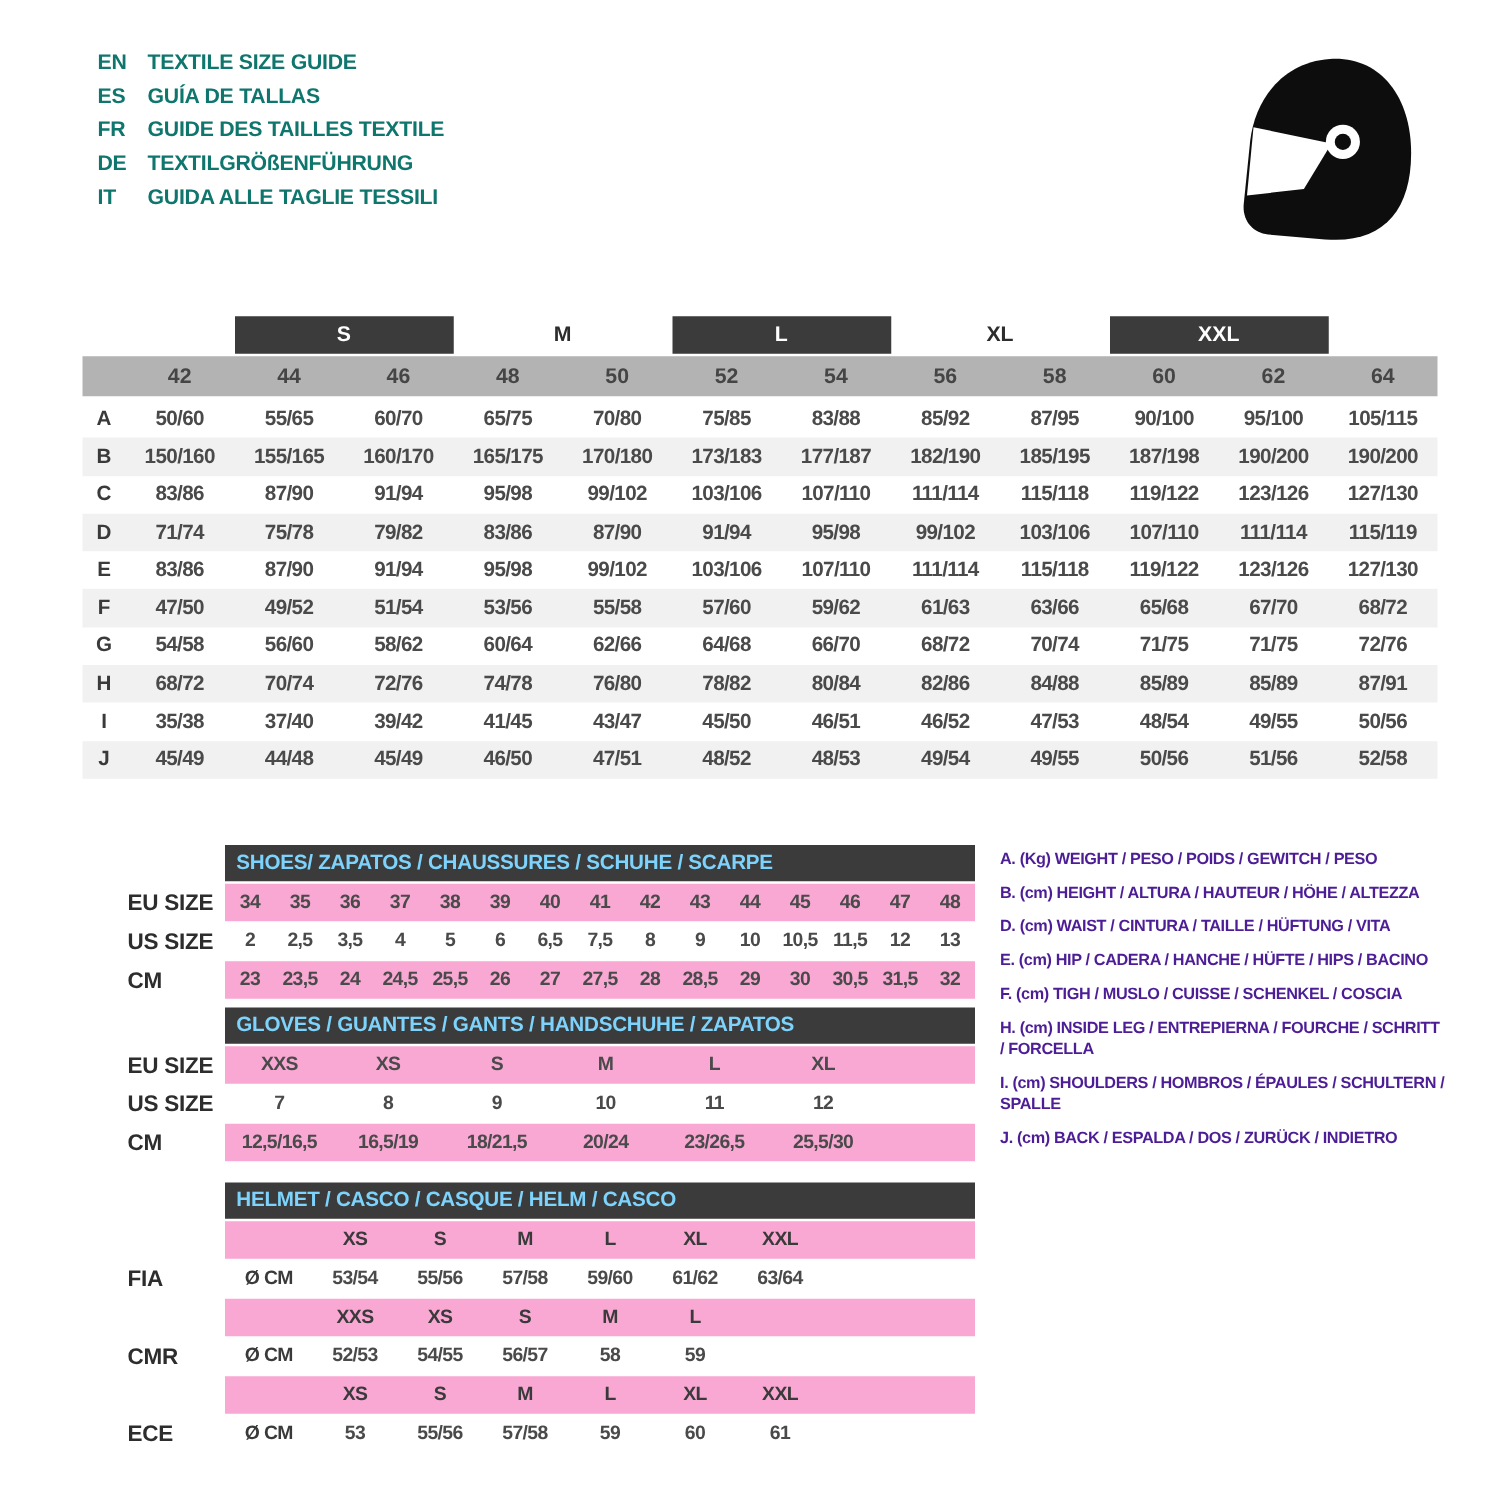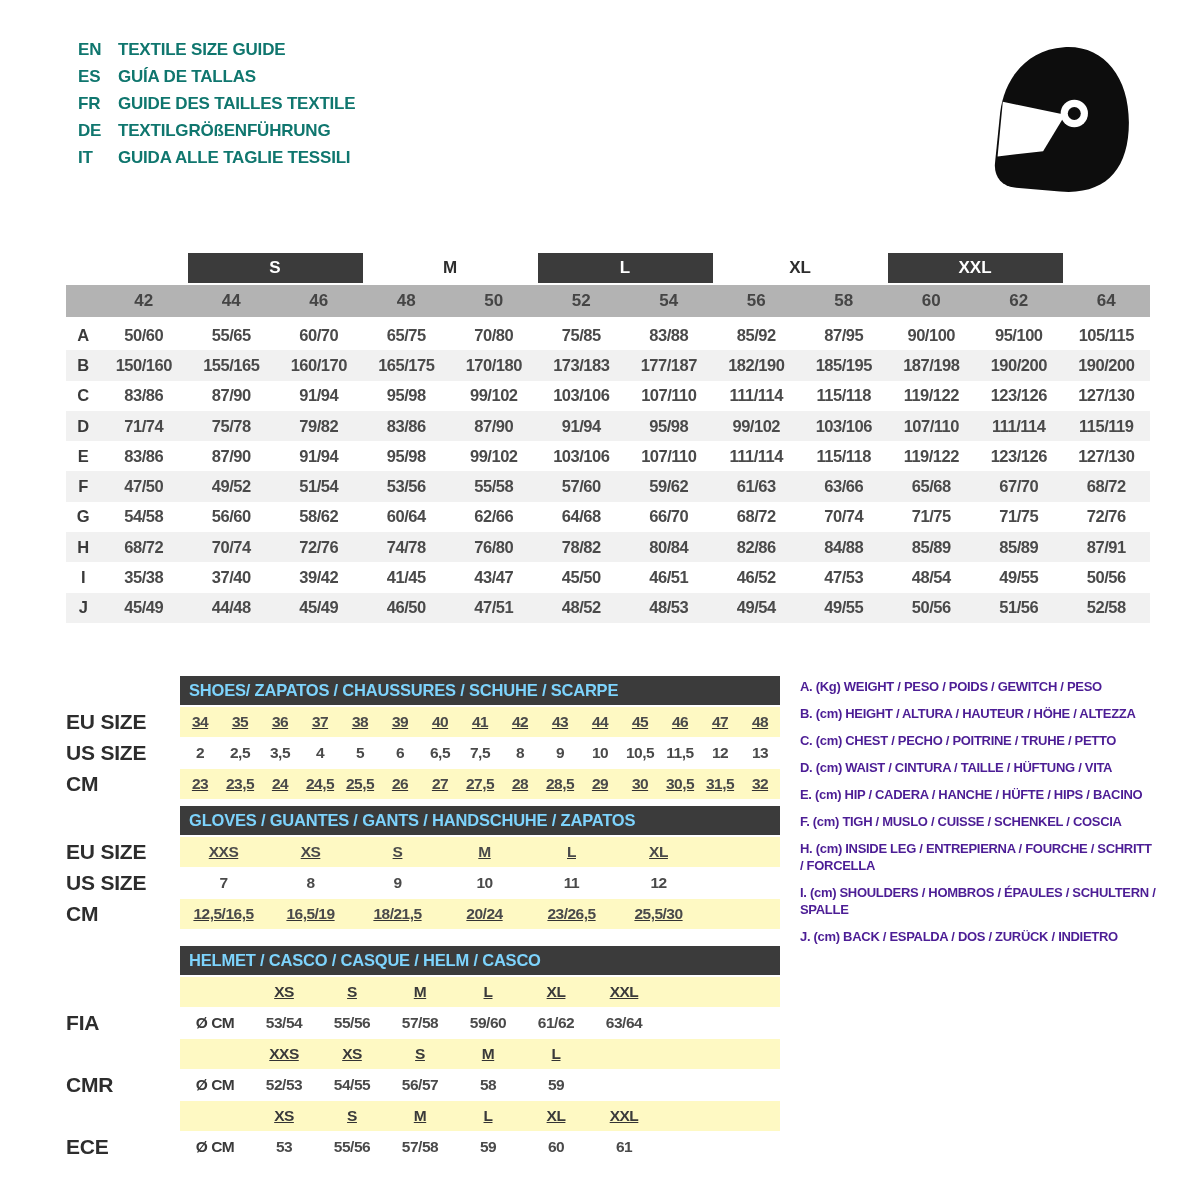--- a/index.html
+++ b/index.html
@@ -30,23 +30,23 @@
 
   
   .sub-table{position:absolute;left:66px;width:714px;}
   .shoes-table{top:676px;}
   .gloves-table{top:806px;}
   .helmet-table{top:946px;text-align:right;}
   .bar{margin-left:114px;width:600px;height:29px;background:#3b3b3b;color:#7dd3fc;
        display:flex;align-items:center;box-sizing:border-box;padding-left:9px;
        font-size:16.5px;letter-spacing:-0.2px;white-space:nowrap;margin-bottom:2px;}
   .sub-row{display:grid;grid-template-columns:114px 600px;height:30px;margin-bottom:1px;}
-  .sub-label{display:flex;align-items:center;font-size:21px;color:#2d2d2d;letter-spacing:-0.2px;}
+  .sub-label{display:flex;align-items:center;font-size:18px;color:#2d2d2d;letter-spacing:-0.2px;margin-left:36px;}
   .sub-vals{display:grid;height:100%;}
-  .sub-vals.striped{background:#fef9c3;text-decoration:underline;}
+  .sub-vals.striped{background:#f9a8d4;}
   .cols15{grid-template-columns:repeat(15,40px);}
   .cols6{grid-template-columns:repeat(6,87px);}
   .colsHelmet{grid-template-columns:70px repeat(6,68px) 1fr;}
   .v-cell{display:flex;align-items:center;justify-content:center;font-size:15.5px;color:#4a4a4a;letter-spacing:-0.5px;white-space:nowrap;}
   .v-cell.unit{color:#3a3a3a;}
 
   
   .legend{position:absolute;left:800px;top:678px;width:358px;}
   .legend-item{font-size:13px;line-height:17px;margin-bottom:10px;color:#4c1d95;letter-spacing:-0.3px;}
 </style>
@@ -449,21 +449,20 @@
             <div class="v-cell">61</div>
             <div class="v-cell"></div>
           </div>
         </div>
       </div>
   </div>
 
   <div class="legend" id="legend">
       <div class="legend-item">A. (Kg) WEIGHT / PESO / POIDS / GEWITCH / PESO</div>
       <div class="legend-item">B. (cm) HEIGHT / ALTURA / HAUTEUR / HÖHE / ALTEZZA</div>
-      <div class="legend-item">C. (cm) CHEST / PECHO / POITRINE / TRUHE / PETTO</div>
       <div class="legend-item">D. (cm) WAIST / CINTURA / TAILLE / HÜFTUNG / VITA</div>
       <div class="legend-item">E. (cm) HIP / CADERA / HANCHE / HÜFTE / HIPS / BACINO</div>
       <div class="legend-item">F. (cm) TIGH / MUSLO / CUISSE / SCHENKEL / COSCIA</div>
       <div class="legend-item">H. (cm) INSIDE LEG / ENTREPIERNA / FOURCHE / SCHRITT / FORCELLA</div>
       <div class="legend-item">I. (cm) SHOULDERS / HOMBROS / ÉPAULES / SCHULTERN / SPALLE</div>
       <div class="legend-item">J. (cm) BACK / ESPALDA / DOS / ZURÜCK / INDIETRO</div>
     </div>
 
 </div>
 

